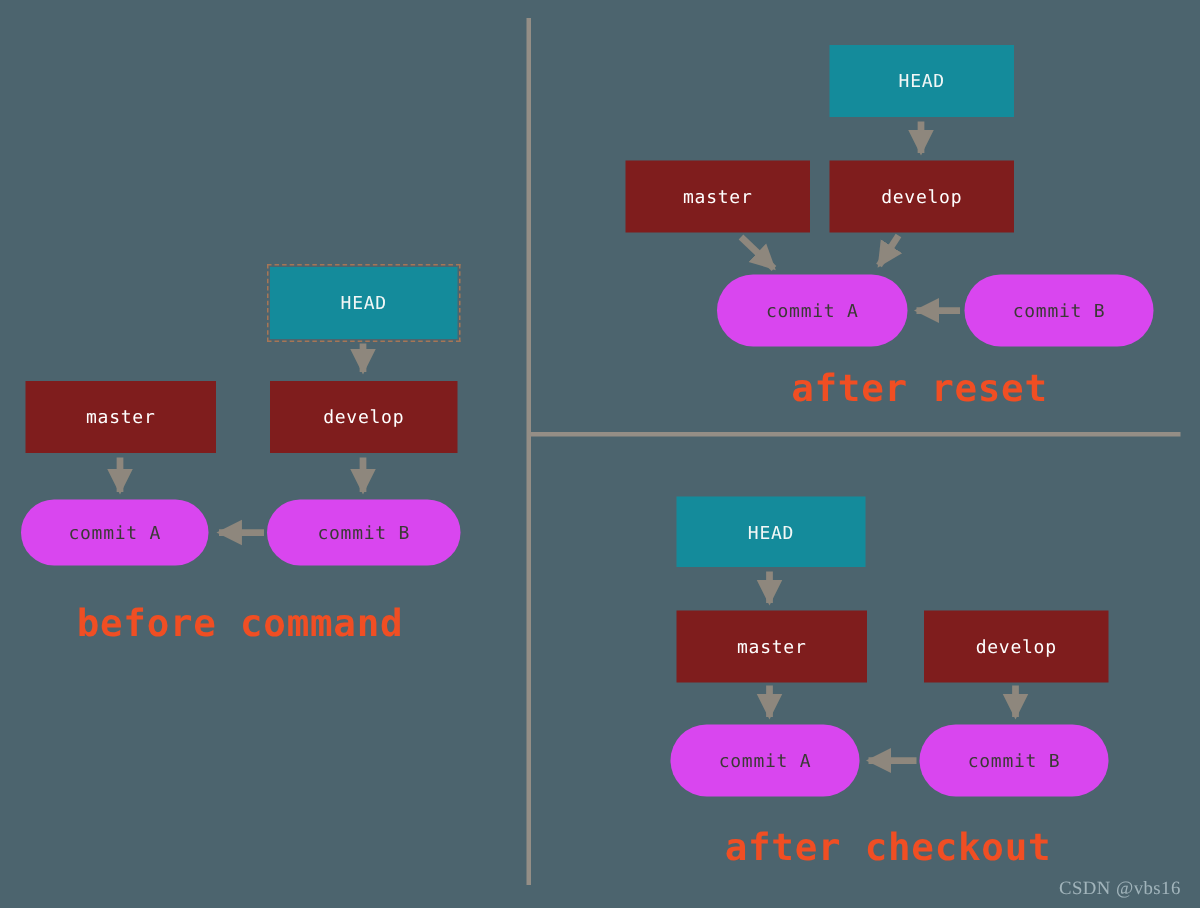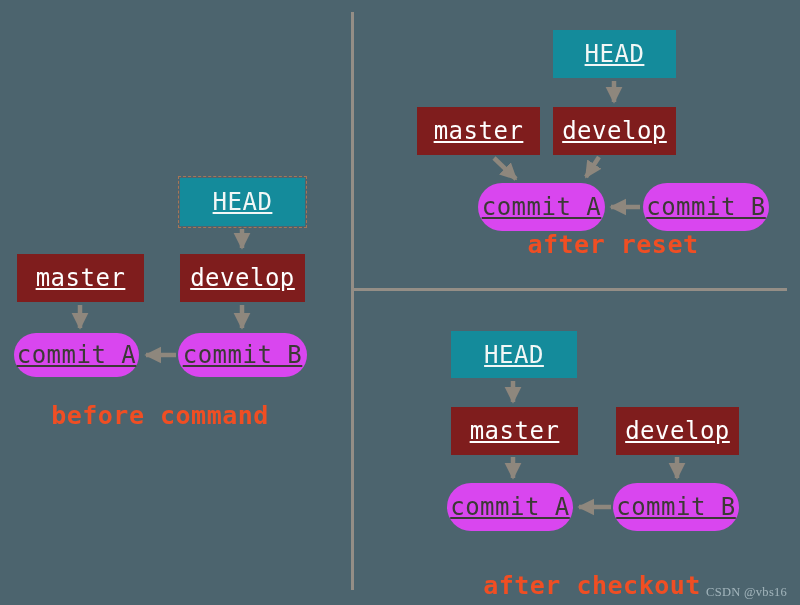--- a/index.html
+++ b/index.html
@@ -3,21 +3,21 @@
 <meta charset="utf-8">
 <style>
   html,body{margin:0;padding:0;background:#4C646E;}
   .canvas{
     position:relative;width:800px;height:605px;background:#4C646E;
     overflow:hidden;font-family:"DejaVu Sans Mono","Liberation Mono",monospace;
   }
   .layer{position:absolute;inset:0;pointer-events:none;}
   .node{
     position:absolute;display:flex;align-items:center;justify-content:center;
-    font-size:24px;letter-spacing:.5px;white-space:nowrap;text-decoration:underline;
+    font-size:12px;letter-spacing:.5px;white-space:nowrap;
   }
   .head{background:#148B9B;color:#F2F7F6;}
   .head-dashed{outline:1px dashed rgba(242,132,66,.55);outline-offset:1px;}
   .branch{background:#7f1d1d;color:#FFFFFF;}
   .commit{background:#d946ef;color:#3B3A35;border-radius:24px;}
   .plabel{
     position:absolute;width:240px;text-align:center;font-weight:bold;
     font-size:25px;color:#F04E23;letter-spacing:.5px;white-space:nowrap;
   }
   .divider{position:absolute;background:#948E86;}
@@ -66,30 +66,30 @@
     <div class="node commit" style="left:178px;top:333px;width:129px;height:44px;border-radius:22px">commit B</div>
     <div class="plabel" style="left:40px;top:401px">before command</div>
   </div>
 
   <div class="layer">
     <div class="node head" style="left:553px;top:30px;width:123px;height:48px">HEAD</div>
     <div class="node branch" style="left:417px;top:107px;width:123px;height:48px">master</div>
     <div class="node branch" style="left:553px;top:107px;width:123px;height:48px">develop</div>
     <div class="node commit" style="left:478px;top:183px;width:127px;height:48px">commit A</div>
     <div class="node commit" style="left:643px;top:183px;width:126px;height:48px">commit B</div>
-    <div class="plabel" style="left:493px;top:230px">after reset</div>
+    <div class="plabel" style="left:493px;top:244px">after reset</div>
   </div>
 
   <div class="layer">
     <div class="node head" style="left:451px;top:331px;width:126px;height:47px">HEAD</div>
     <div class="node branch" style="left:451px;top:407px;width:127px;height:48px">master</div>
     <div class="node branch" style="left:616px;top:407px;width:123px;height:48px">develop</div>
     <div class="node commit" style="left:447px;top:483px;width:126px;height:48px">commit A</div>
     <div class="node commit" style="left:613px;top:483px;width:126px;height:48px">commit B</div>
-    <div class="plabel" style="left:472px;top:571px">after checkout</div>
+    <div class="plabel" style="left:472px;top:550px">after checkout</div>
   </div>
 
   <div class="divider divider-v"></div>
   <div class="divider divider-h"></div>
 
   <div class="watermark">CSDN @vbs16</div>
 
 </div>
 
 </body></html>

